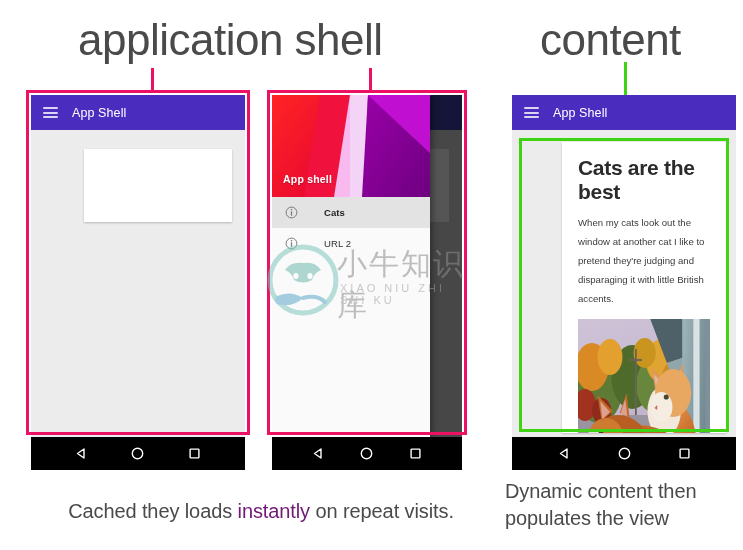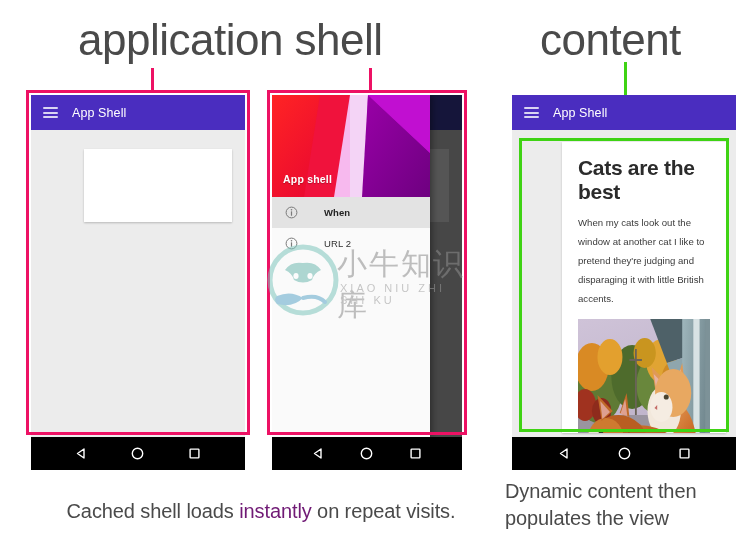--- a/index.html
+++ b/index.html
@@ -373,21 +373,21 @@
       </div>
 
       <div class="drawer-list">
 
         <div class="drawer-item selected">
           <svg class="info-ico" width="13" height="13" viewBox="0 0 13 13">
               <circle cx="6.5" cy="6.5" r="5.4" fill="none" stroke="#7a7a7a" stroke-width="1"></circle>
               <circle cx="6.5" cy="3.7" r="0.8" fill="#7a7a7a"></circle>
               <rect x="5.9" y="5.3" width="1.2" height="4.4" rx="0.5" fill="#7a7a7a"></rect>
             </svg>
-          <span class="drawer-item-label">When</span>
+          <span class="drawer-item-label">Cats</span>
         </div>
 
 
         <div class="drawer-item">
           <svg class="info-ico" width="13" height="13" viewBox="0 0 13 13">
               <circle cx="6.5" cy="6.5" r="5.4" fill="none" stroke="#7a7a7a" stroke-width="1"></circle>
               <circle cx="6.5" cy="3.7" r="0.8" fill="#7a7a7a"></circle>
               <rect x="5.9" y="5.3" width="1.2" height="4.4" rx="0.5" fill="#7a7a7a"></rect>
             </svg>
           <span class="drawer-item-label">URL 2</span>
@@ -530,15 +530,15 @@
     <path d="M30 30 q6 -9 18 -7 q12 -2 18 7 q-7 3 -9 10 q-9 5 -18 0 q-2 -7 -9 -10 Z" fill="#6FB9B0"></path>
     <ellipse cx="41" cy="36" rx="2.6" ry="3" fill="#ffffff"></ellipse>
     <ellipse cx="55" cy="36" rx="2.6" ry="3" fill="#ffffff"></ellipse>
     <path d="M22 56 q14 -6 26 2 q-10 10 -26 6 q-4 -5 0 -8 Z" fill="#5FA8C9"></path>
     <path d="M48 58 q14 -4 22 4" stroke="#5FA8C9" stroke-width="4" fill="none" stroke-linecap="round"></path>
   </svg>
   <div class="wm-cn">小牛知识库</div>
   <div class="wm-py">XIAO NIU ZHI SHI KU</div>
 </div>
 
-<div class="caption" id="caption-left"><span>Cached shell loads </span><b>instantly</b><span> on repeat visits.</span></div>
+<div class="caption" id="caption-left"><span>Cached they loads </span><b>instantly</b><span> on repeat visits.</span></div>
 
 <div class="caption" id="caption-right">Dynamic content then populates the view</div>
 
 </body></html>

